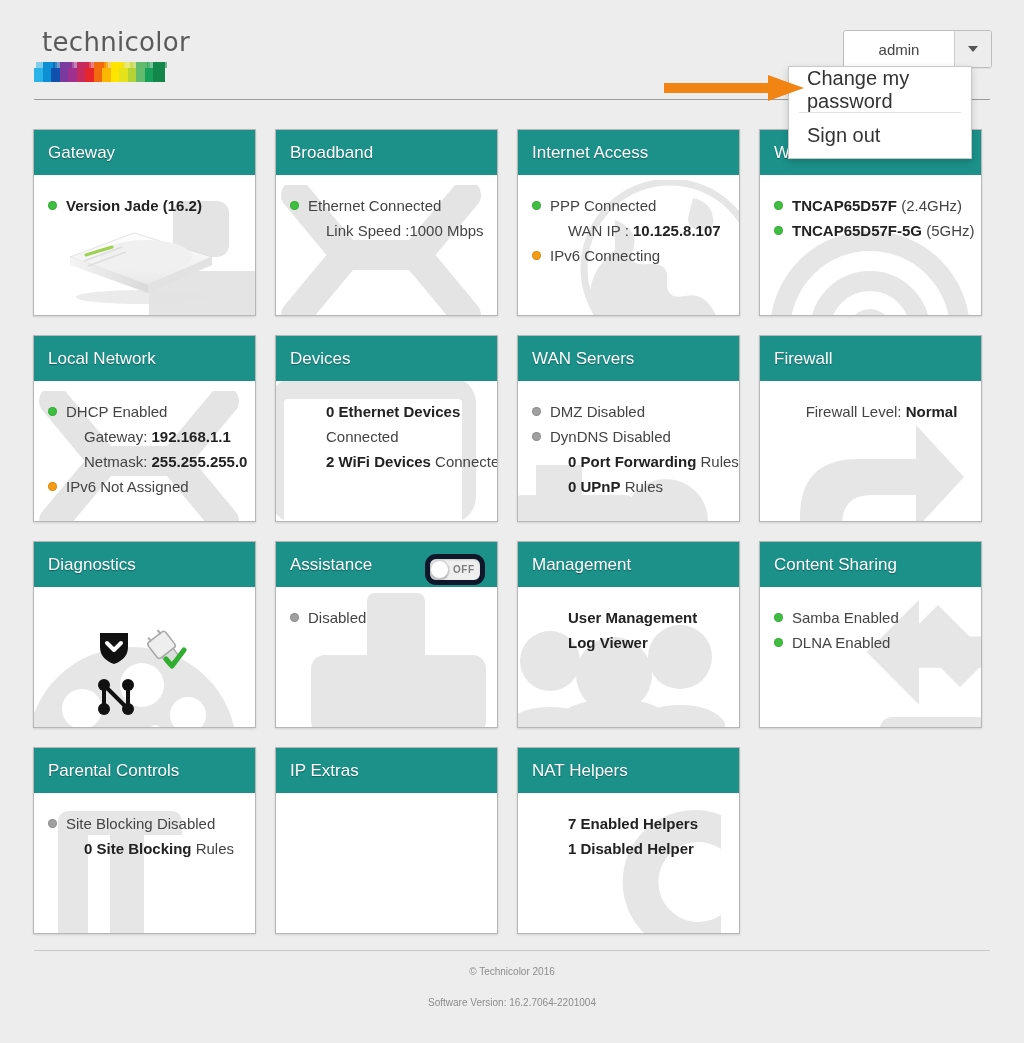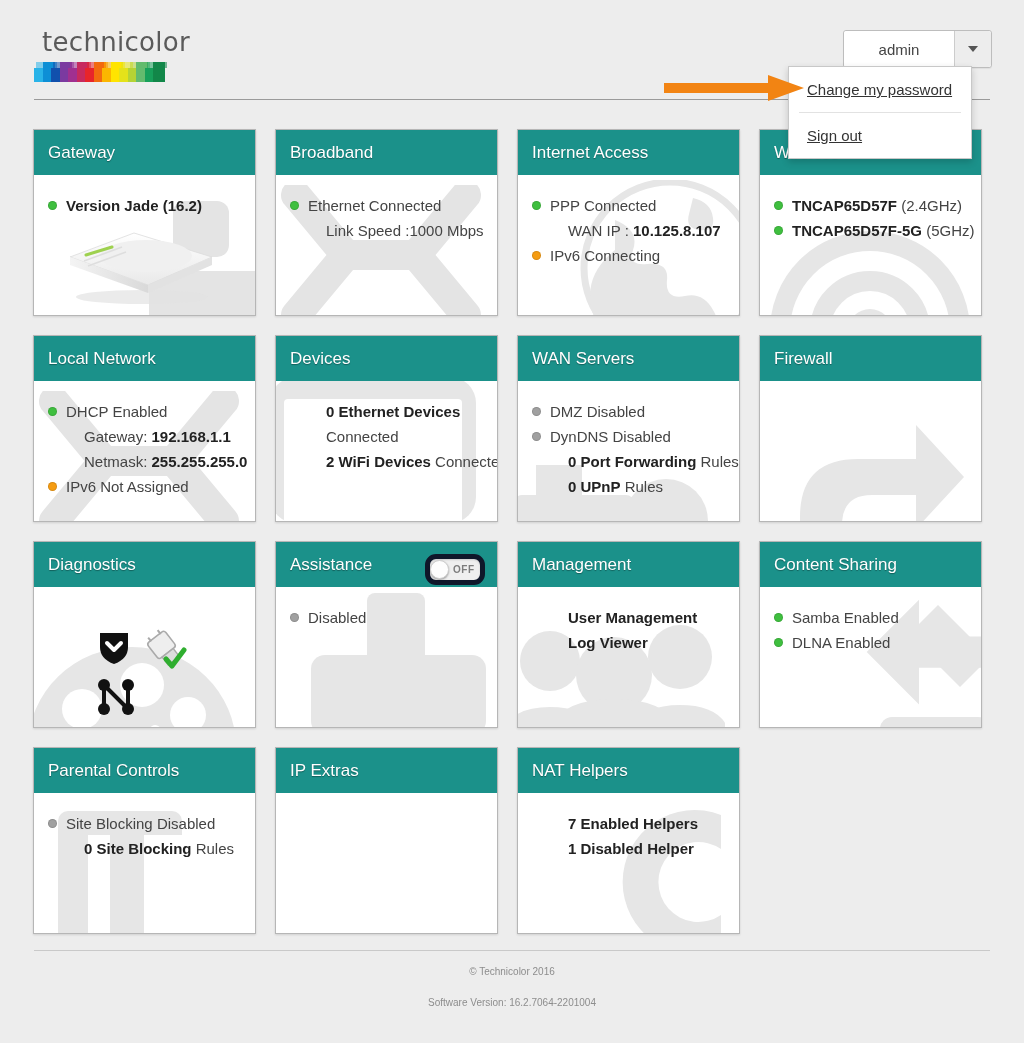--- a/index.html
+++ b/index.html
@@ -26,21 +26,21 @@
     border:1px solid #bdbdbd;border-radius:3px;background:#fff;box-shadow:0 1px 1px rgba(0,0,0,.06);}
   .admin-label{width:110px;display:flex;align-items:center;justify-content:center;
     font-size:15px;color:#444;background:#fff;border-radius:3px 0 0 3px;}
   .admin-caret{width:36px;display:flex;align-items:center;justify-content:center;
     background:#ededed;border-left:1px solid #ccc;border-radius:0 3px 3px 0;}
   .caret{width:0;height:0;border-left:5px solid transparent;border-right:5px solid transparent;border-top:6px solid #555;}
 
   
   .dropdown{position:absolute;right:52px;top:66px;width:182px;background:#fff;
     border:1px solid #c8c8c8;box-shadow:0 3px 7px rgba(0,0,0,.18);z-index:40;}
-  .dd-item{height:45px;display:flex;align-items:center;padding:0 11px 0 18px;font-size:15px;color:#333;cursor:pointer;text-decoration:underline;}
+  .dd-item{height:45px;display:flex;align-items:center;padding:0 11px 0 18px;font-size:20px;color:#333;cursor:pointer;}
   .dd-sep{height:1px;background:#e2e2e2;margin:0 10px;}
 
   
   .arrow{position:absolute;left:664px;top:75px;width:140px;height:26px;z-index:50;}
 
   
   .grid{position:absolute;left:33px;top:129px;width:960px;}
   .row{display:flex;gap:19px;margin-bottom:19px;}
   .card{width:221px;height:185px;background:#fff;border:1px solid #b6b6b6;
     box-shadow:0 1px 2px rgba(0,0,0,.12);position:relative;overflow:hidden;}
@@ -352,20 +352,26 @@
       <div class="card">
         <div class="card-head">
           <h2>Firewall</h2>
         </div>
         <div class="card-body">
           <div class="wm">
             <svg width="215" height="140" style="right:-16px;bottom:-18px" viewBox="0 0 215 140">
               <path d="M18 118 q0-58 58-58 h58 v-34 l48 52 -48 52 v-34 h-44 q-30 0 -30 30 v14 h-42 z" fill="#e6e6e6"></path>
             </svg>
           </div>
+          <div class="lines">
+            <div class="li">
+              <span class="dot hidden"></span>
+              <span class="txt center"><span>Firewall Level: </span><b class="b">Normal</b></span>
+            </div>
+          </div>
         </div>
       </div>
     </div>
     <div class="row">
       <div class="card">
         <div class="card-head">
           <h2>Diagnostics</h2>
         </div>
         <div class="card-body">
           <div class="wm">

